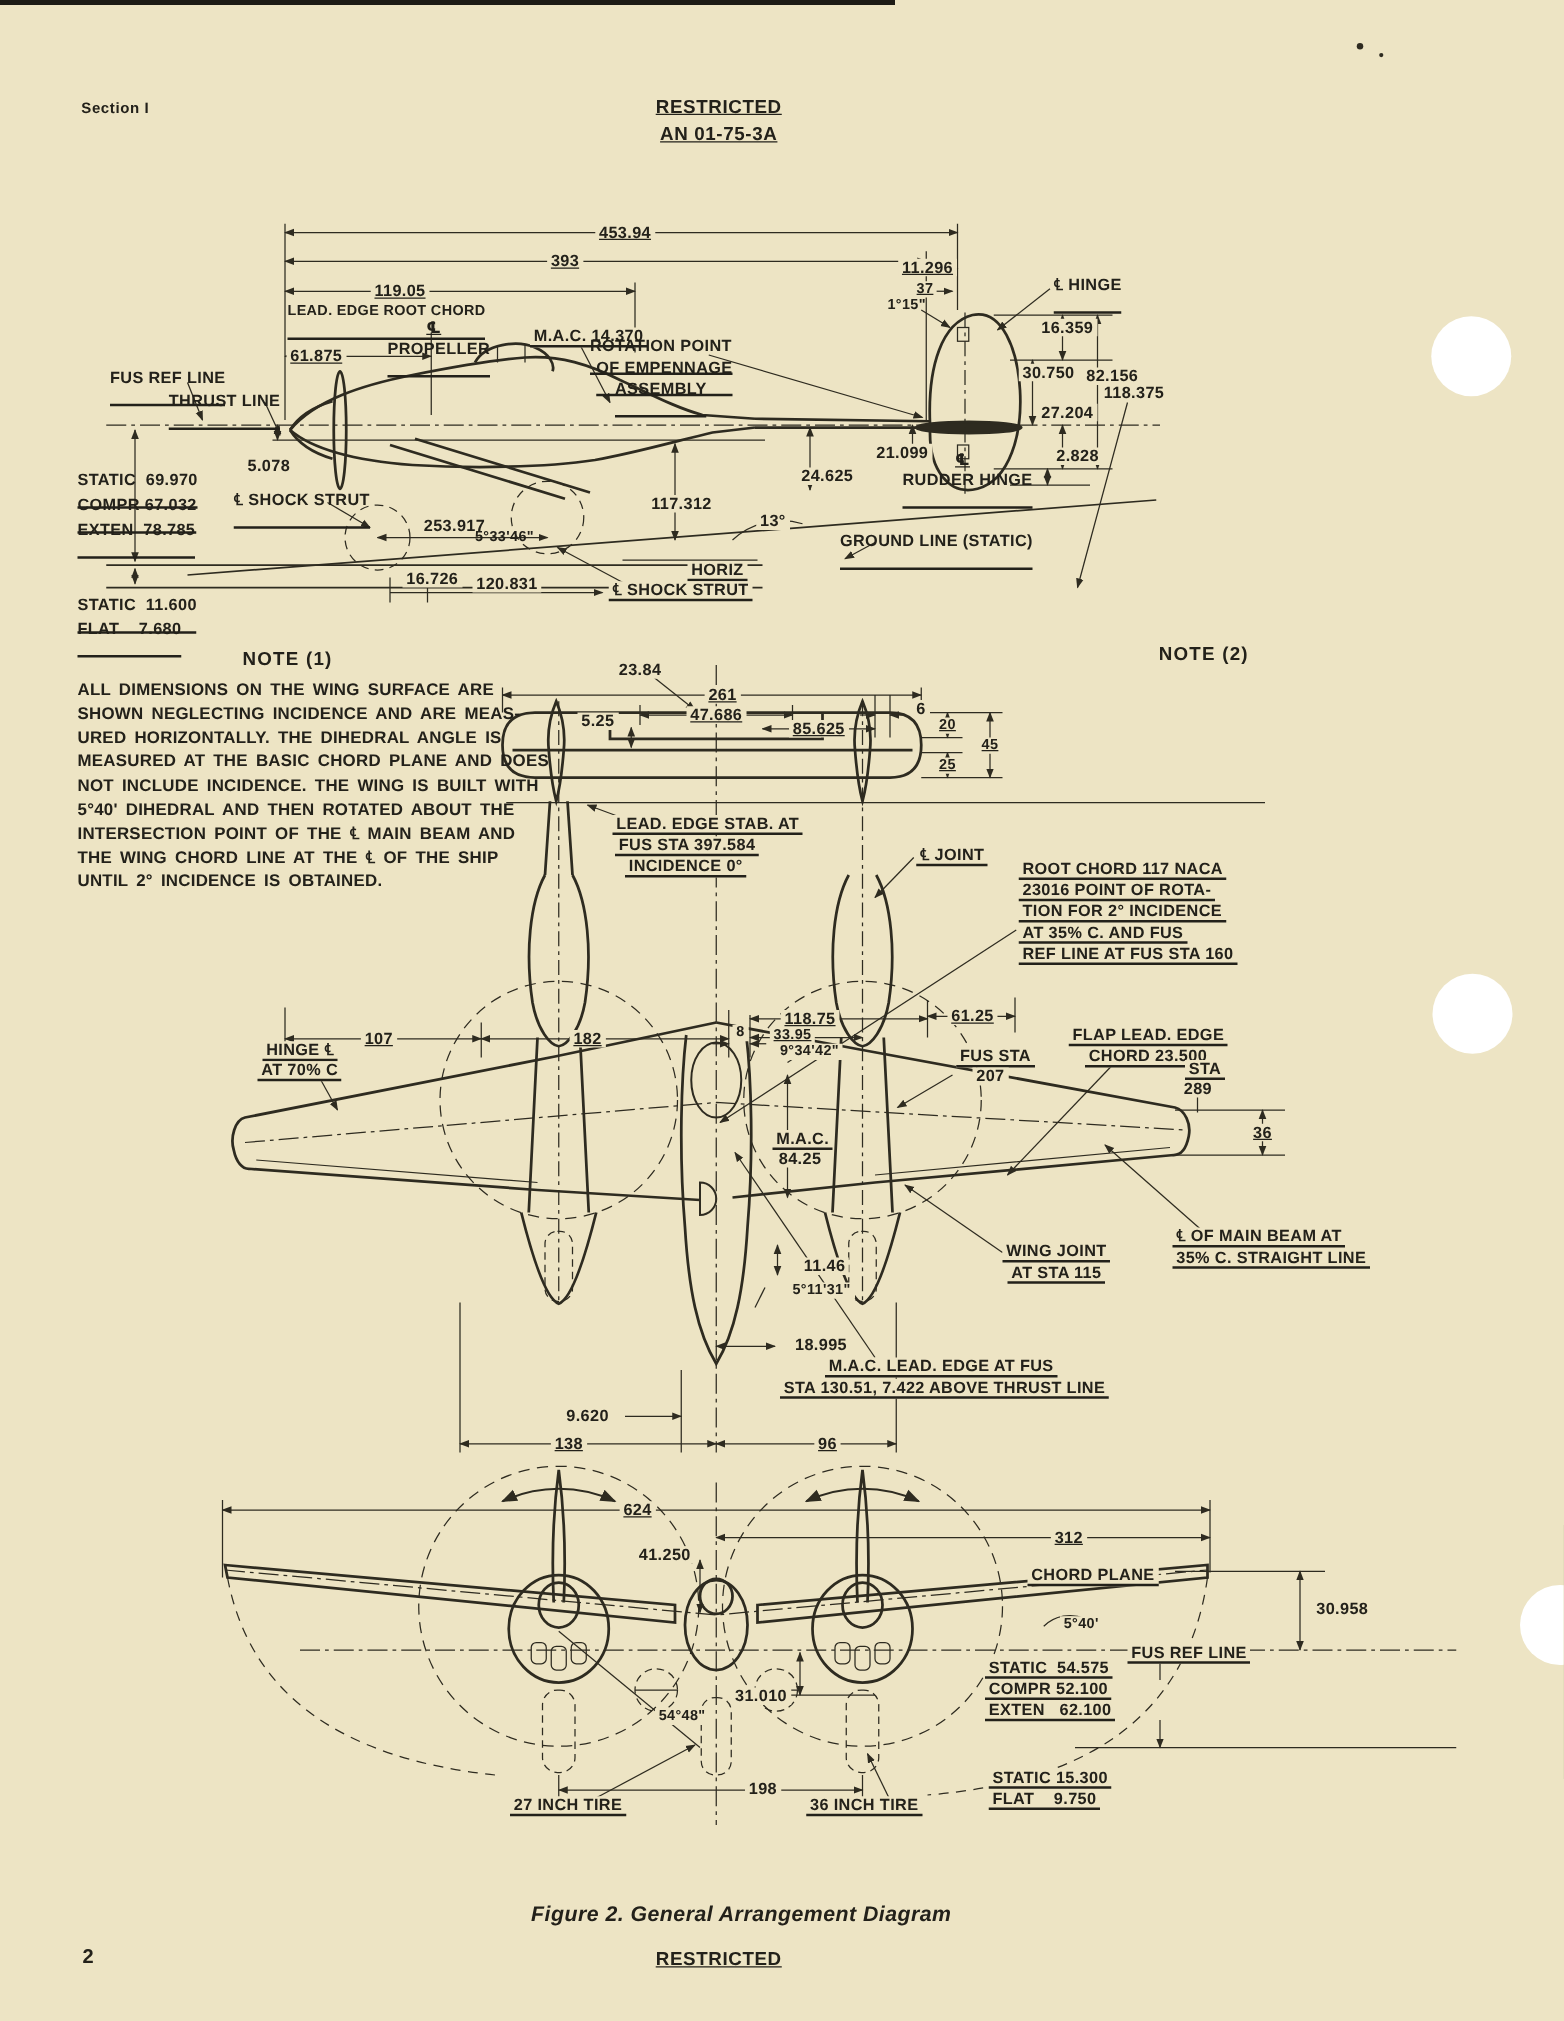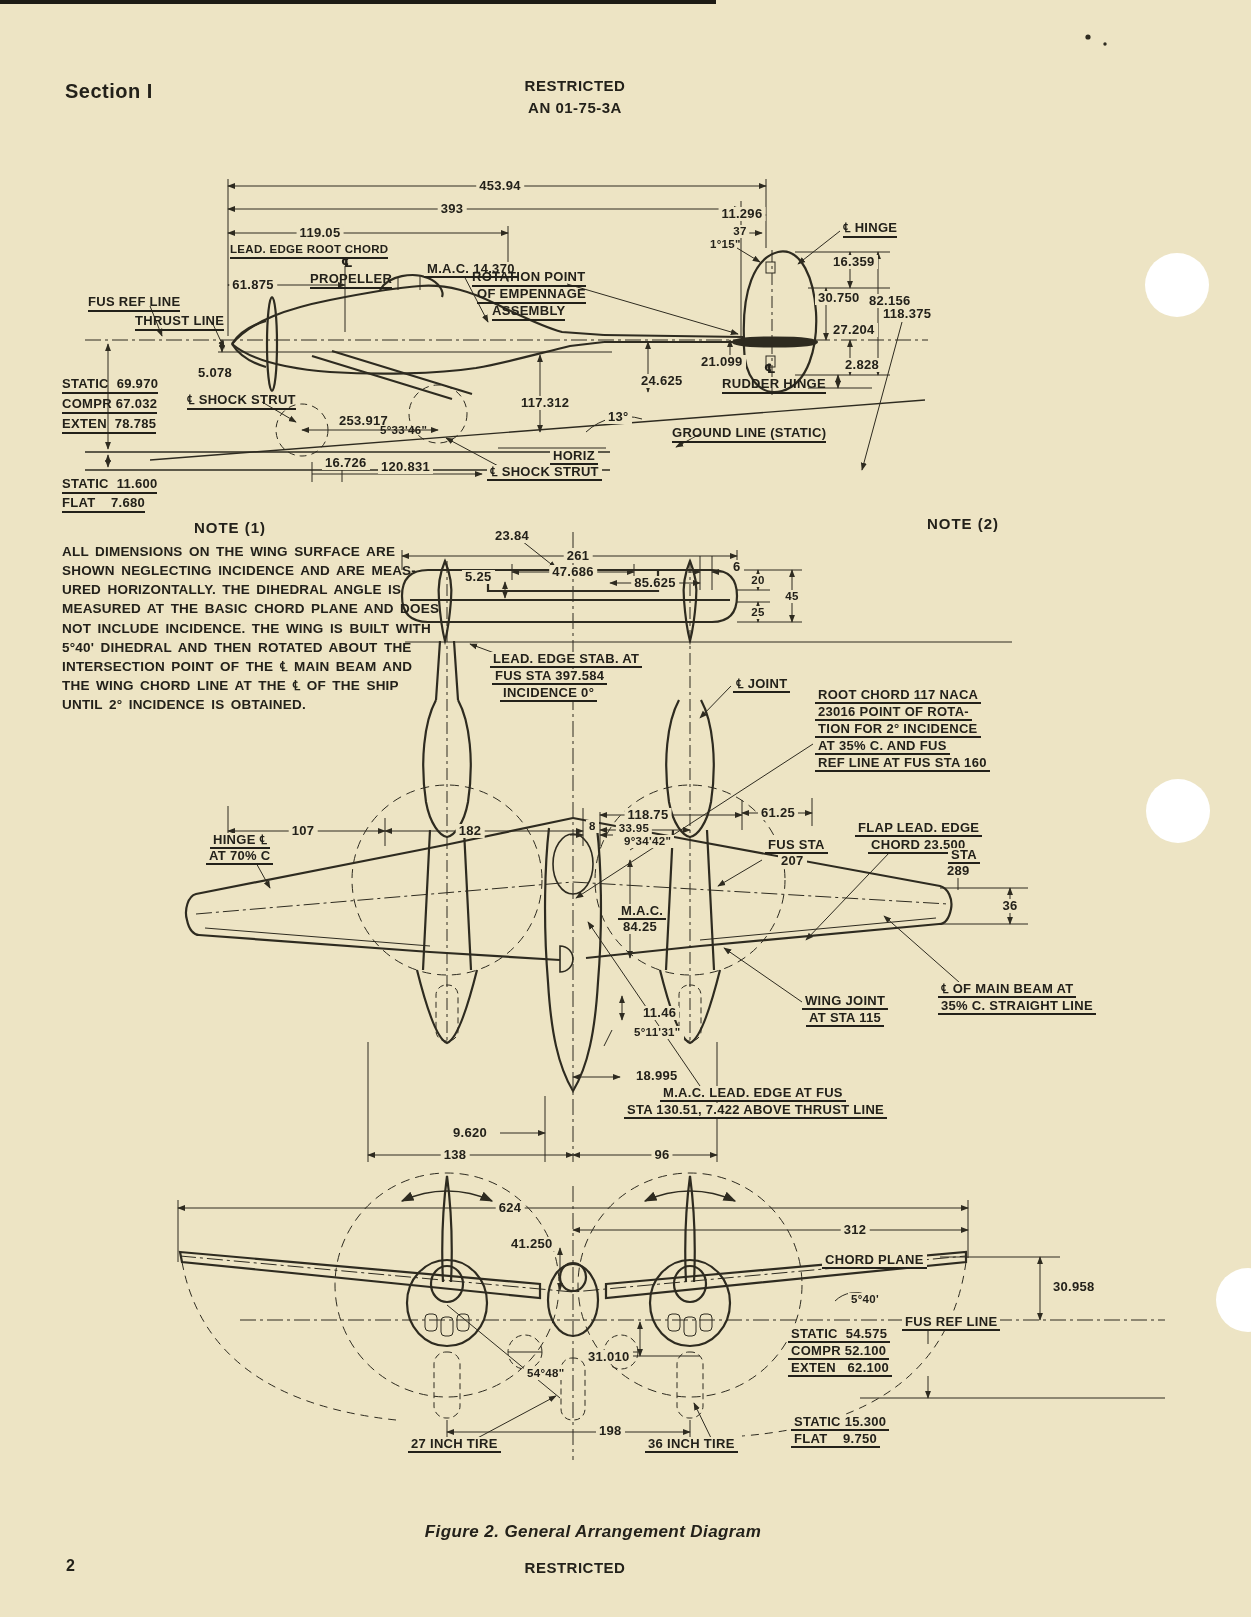--- a/index.html
+++ b/index.html
@@ -2,22 +2,22 @@
 <html><head>
 <meta charset="utf-8">
 <style>
   :root{ --paper:#ede4c4; --ink:#2e2b20; }
   html,body{margin:0;padding:0;background:#d8cfae;}
   #page{position:relative;width:1251px;height:1617px;background:var(--paper);overflow:hidden;
         font-family:"Liberation Sans",sans-serif;color:#23211a;}
   #art{position:absolute;left:0;top:0;}
   .lb{position:absolute;font:700 13px/1.1 "Liberation Sans",sans-serif;color:#23211a;
       white-space:pre;letter-spacing:.3px;}
-  .c{transform:translateX(-50%);}
-  .u{border-bottom:2px solid #23211a;padding-bottom:1px;}
+  .c{transform:translateX(-50%);text-decoration:underline;}
+  .u{border-bottom:2px solid #23211a;padding-bottom:14px;}
   .m{background:var(--paper);padding:0 3px;}
   .sm{font-size:11.5px;}
   .hd{font-size:15px;letter-spacing:.5px;}
   .note-title{position:absolute;font:700 15px "Liberation Sans",sans-serif;letter-spacing:1px;transform:translateX(-50%);}
   .note-body{position:absolute;font:700 13.5px/1.42 "Liberation Sans",sans-serif;
              white-space:pre-line;letter-spacing:.2px;word-spacing:2.5px;}
   .caption{position:absolute;font:700 italic 17px "Liberation Sans",sans-serif;transform:translateX(-50%);letter-spacing:.4px;}
   .hole{position:absolute;width:64px;height:64px;border-radius:50%;background:#ffffff;}
   .edge{position:absolute;background:#1d1b15;}
 </style>
@@ -247,21 +247,21 @@
         <path d="M905,1318 L930,1322" marker-end="url(#ah)"></path>
       </g>
 
       <circle cx="1088" cy="37" r="2.6" fill="#2e2b20" stroke="none"></circle>
       <circle cx="1105" cy="44" r="1.7" fill="#2e2b20" stroke="none"></circle>
     </g>
   </svg>
 
   <div class="edge" style="left:0;top:0;width:716px;height:4px"></div>
 
-  <span class="lb hd" style="left:65px;top:80px;font-size:20px">Section I</span>
+  <span class="lb hd" style="left:65px;top:80px;font-size:12px">Section I</span>
   <span class="lb hd c" style="left:575px;top:78px">RESTRICTED</span>
   <span class="lb hd c" style="left:575px;top:100px">AN 01-75-3A</span>
 
   <span class="lb c m" style="left:500px;top:179px">453.94</span>
   <span class="lb c m" style="left:452px;top:202px">393</span>
   <span class="lb c m" style="left:320px;top:226px">119.05</span>
   <span class="lb u sm" style="left:230px;top:243px">LEAD. EDGE ROOT CHORD</span>
   <span class="lb c m" style="left:253px;top:278px">61.875</span>
   <span class="lb c" style="left:347px;top:256px;font-family:'DejaVu Sans',sans-serif">℄</span>
   <span class="lb u" style="left:310px;top:272px">PROPELLER</span>

